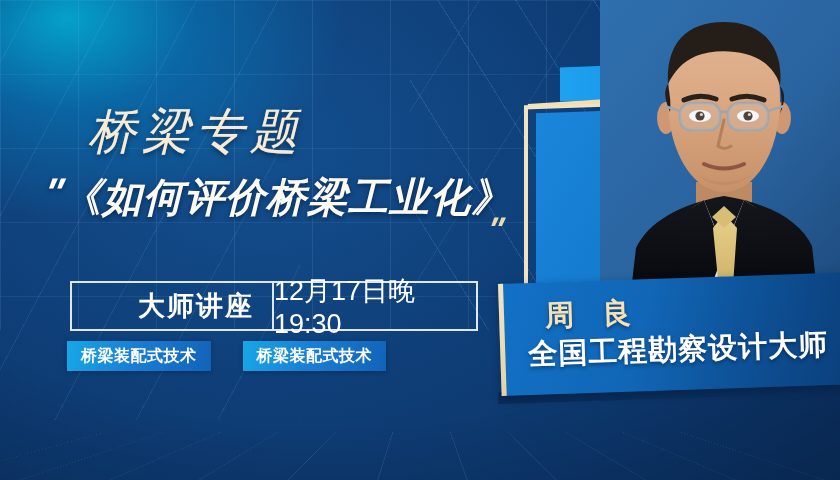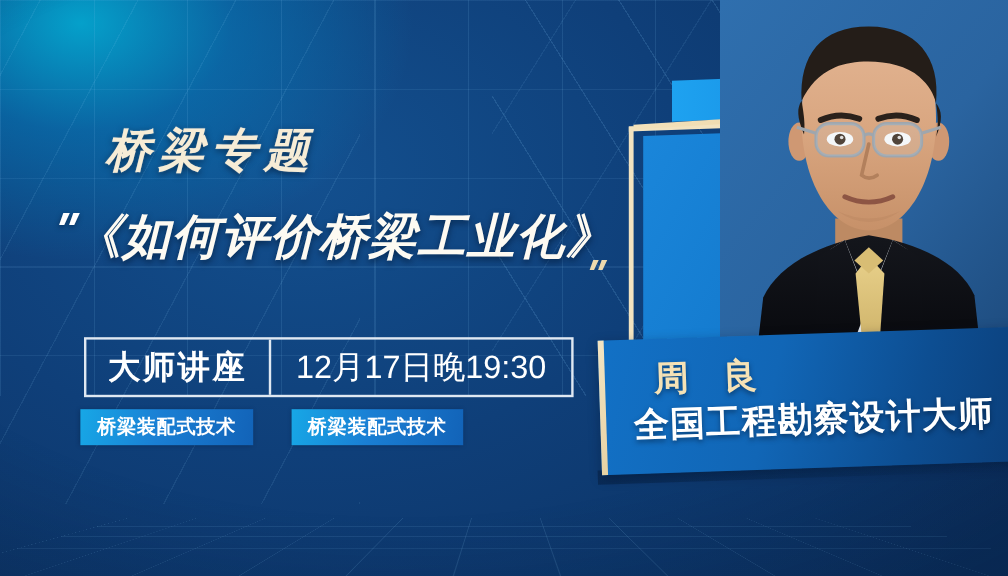--- a/index.html
+++ b/index.html
@@ -47,21 +47,21 @@
     background-image:repeating-linear-gradient(-62deg, rgba(140,205,245,.10) 0 1px, transparent 1px 72px);
   }
   .vignette{
     position:absolute;inset:0;
     background:radial-gradient(ellipse 120% 110% at 40% 40%, rgba(0,0,0,0) 45%, rgba(2,18,42,.45) 100%);
   }
 
   
   .headline{
     position:absolute;left:88px;top:100px;
-    font-size:38px;font-weight:700;font-style:italic;letter-spacing:6px;
+    font-size:48px;font-weight:400;font-style:italic;letter-spacing:6px;
     color:#f6ecd6;
     text-shadow:0 2px 5px rgba(2,20,45,.65), 0 0 1px rgba(255,255,255,.6);
     white-space:nowrap;
   }
   .subline-wrap{position:absolute;left:44px;top:170px;white-space:nowrap;}
   .q-open{
     display:inline-block;vertical-align:top;
     font-size:40px;font-weight:900;font-style:italic;color:#ffffff;
     line-height:1;transform:translateY(2px) skewX(-12deg);
     letter-spacing:-2px;
@@ -81,21 +81,21 @@
   }
 
   
   .infobar{
     position:absolute;left:70px;top:281px;width:408px;height:50px;
     border:2px solid #dfe8f2;box-sizing:border-box;display:flex;align-items:stretch;
   }
   .infobar .cell-a{
     display:flex;align-items:center;justify-content:center;
     width:152px;border-right:2px solid #dfe8f2;
-    font-size:27px;font-weight:700;color:#ffffff;letter-spacing:2px;
+    font-size:27px;font-weight:700;color:#ffffff;letter-spacing:2px;padding-left:48px;
   }
   .infobar .cell-b{
     flex:1;display:flex;align-items:center;justify-content:center;
     font-size:27px;font-weight:400;color:#ffffff;letter-spacing:0px;
   }
 
   
   .tags{position:absolute;left:67px;top:341px;display:flex;gap:32px;}
   .tag{
     height:30px;padding:0 14px;display:flex;align-items:center;justify-content:center;

